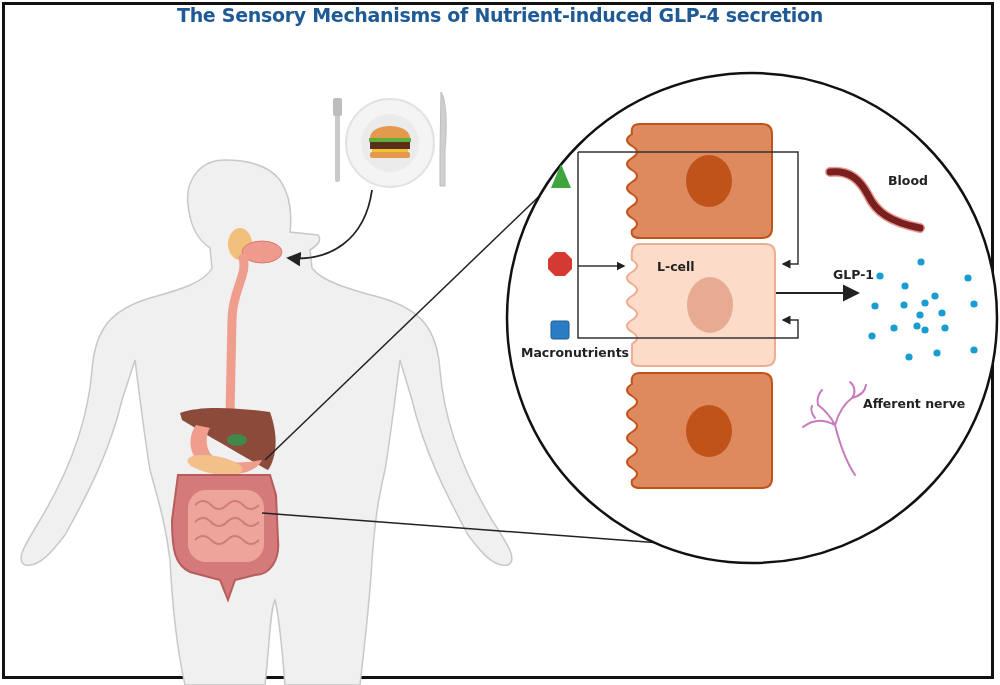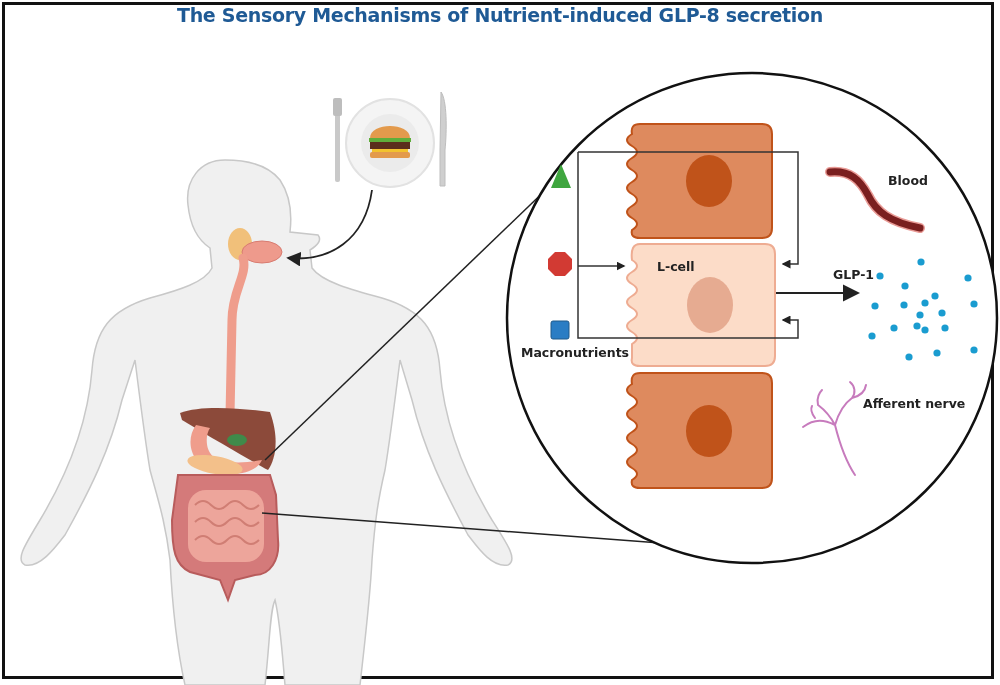--- a/index.html
+++ b/index.html
@@ -6,21 +6,21 @@
   body{width:1000px;height:685px;position:relative;overflow:hidden;font-family:"DejaVu Sans","Liberation Sans",sans-serif;}
   .frame{position:absolute;left:2px;top:2px;width:992px;height:677px;border:3px solid #111;box-sizing:border-box;}
   .title{position:absolute;left:0;top:4px;width:1000px;text-align:center;font-size:19px;font-weight:bold;color:#1f5a95;letter-spacing:-0.3px;}
   svg{position:absolute;left:0;top:0;}
   .lbl{font-family:"DejaVu Sans","Liberation Sans",sans-serif;font-size:12.5px;fill:#222;font-weight:bold;}
 </style>
 </head>
 <body>
 
 <div class="frame"></div>
-<div class="title">The Sensory Mechanisms of Nutrient-induced GLP-8 secretion</div>
+<div class="title">The Sensory Mechanisms of Nutrient-induced GLP-4 secretion</div>
 
 <svg width="1000" height="685" viewBox="0 0 1000 685">
   <defs>
     <marker id="ah" markerWidth="8" markerHeight="8" refX="7" refY="4" orient="auto">
       <path d="M0,0 L8,4 L0,8 z" fill="#222"></path>
     </marker>
     <marker id="ahs" markerWidth="6" markerHeight="6" refX="5" refY="3" orient="auto">
       <path d="M0,0 L6,3 L0,6 z" fill="#222"></path>
     </marker>
     <clipPath id="circ">

